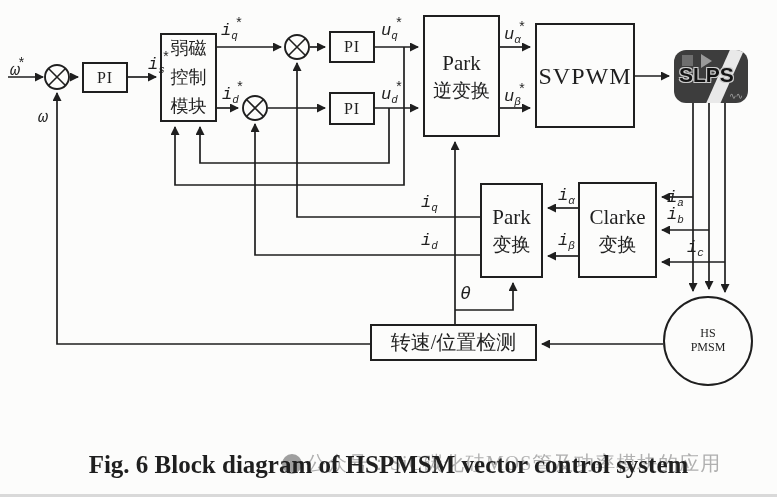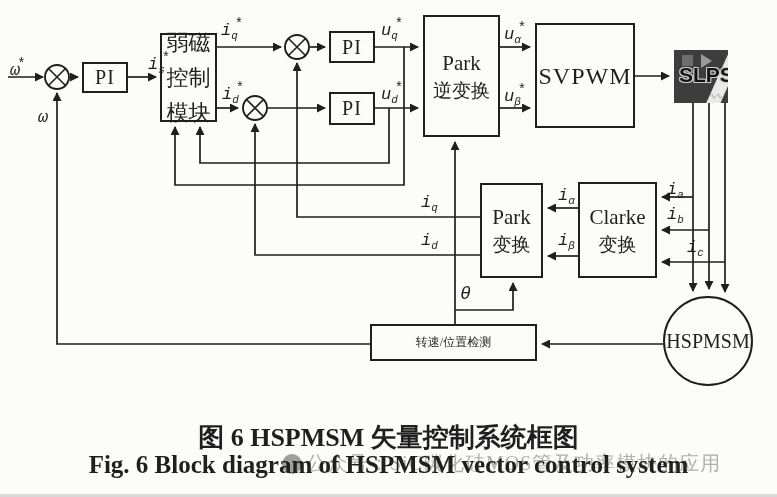--- a/index.html
+++ b/index.html
@@ -16,34 +16,34 @@
   }
   #wires{position:absolute;left:0;top:0;width:777px;height:497px;}
   #wires path.w{fill:none;stroke:var(--line);stroke-width:1.7px;}
   #wires .jcirc{fill:var(--paper);stroke:var(--line);stroke-width:1.9px;}
   #wires .jx{stroke:var(--line);stroke-width:1.6px;}
   .box{
     position:absolute;border:2px solid var(--line);background:var(--paper);
     display:flex;flex-direction:column;align-items:center;justify-content:center;
     text-align:center;box-sizing:border-box;line-height:1.25;
   }
-  .pi{font-size:20px;letter-spacing:1px;}
-  .fw{font-size:22px;line-height:1.6;}
+  .pi{font-size:16px;letter-spacing:1px;}
+  .fw{font-size:18px;line-height:1.6;}
   .parkinv .en,.park .en,.clarke .en{font-size:21px;}
   .parkinv .zh,.park .zh,.clarke .zh{font-size:19px;margin-top:3px;}
   .svpwm{font-size:24px;letter-spacing:1px;}
-  .speed{font-size:12px;}
+  .speed{font-size:20px;}
   .motor{
     position:absolute;border:2px solid var(--line);border-radius:50%;
-    background:var(--paper);display:flex;flex-direction:row;align-items:center;
-    justify-content:center;font-size:20px;line-height:1.15;box-sizing:border-box;
+    background:var(--paper);display:flex;flex-direction:column;align-items:center;
+    justify-content:center;font-size:12px;line-height:1.15;box-sizing:border-box;
   }
   .slps{
-    position:absolute;left:674px;top:50px;width:54px;height:53px;
-    background:var(--slps_bg);border-radius:0;overflow:hidden;
+    position:absolute;left:674px;top:50px;width:74px;height:53px;
+    background:var(--slps_bg);border-radius:12px;overflow:hidden;
   }
   .slps .stripe{
     position:absolute;left:44px;top:-14px;width:13px;height:84px;
     background:#e9e9e9;transform:rotate(24deg);
   }
   .slps .label{
     position:absolute;left:5px;top:13px;font-family:"Liberation Sans",sans-serif;
     font-weight:bold;font-size:21px;letter-spacing:0;color:#141414;
     text-shadow:-1px -1px 0 #cccccc,1px -1px 0 #cccccc,-1px 1px 0 #cccccc,1px 1px 0 #cccccc;
   }
@@ -203,30 +203,29 @@
 
   <span class="sig" style="left:10px;top:56px;"><i>ω</i><sub></sub><sup>*</sup></span>
   <span class="sig" style="left:38px;top:108px;"><i>ω</i></span>
   <span class="sig" style="left:148px;top:50px;"><i>i</i><sub>s</sub><sup>*</sup></span>
   <span class="sig" style="left:221px;top:16px;"><i>i</i><sub>q</sub><sup>*</sup></span>
   <span class="sig" style="left:222px;top:80px;"><i>i</i><sub>d</sub><sup>*</sup></span>
   <span class="sig" style="left:381px;top:16px;"><i>u</i><sub>q</sub><sup>*</sup></span>
   <span class="sig" style="left:381px;top:80px;"><i>u</i><sub>d</sub><sup>*</sup></span>
   <span class="sig" style="left:504px;top:20px;"><i>u</i><sub>α</sub><sup>*</sup></span>
   <span class="sig" style="left:504px;top:82px;"><i>u</i><sub>β</sub><sup>*</sup></span>
-  <span class="sig" style="left:667px;top:180px;"><i>i</i><sub>a</sub></span>
+  <span class="sig" style="left:667px;top:188px;"><i>i</i><sub>a</sub></span>
   <span class="sig" style="left:667px;top:205px;"><i>i</i><sub>b</sub></span>
   <span class="sig" style="left:667px;top:238px;margin-left:20px;"><i>i</i><sub>c</sub></span>
   <span class="sig" style="left:558px;top:186px;"><i>i</i><sub>α</sub></span>
   <span class="sig" style="left:558px;top:231px;"><i>i</i><sub>β</sub></span>
   <span class="sig" style="left:421px;top:193px;"><i>i</i><sub>q</sub></span>
   <span class="sig" style="left:421px;top:231px;text-align:right;"><i>i</i><sub>d</sub></span>
   <span class="sig" style="left:460px;top:284px;font-size:18px;"><i>θ</i></span>
 
   <div class="watermark">
     <span class="wm-icon"></span>
     <span>公众号：SiC碳化硅MOS管及功率模块的应用</span>
   </div>
-  <div class="caption-zh">图 6 HSPMSM 矢量控制系统框图</div>
   <div class="caption-en">Fig. 6 Block diagram of HSPMSM vector control system</div>
 
   <div class="bottom-strip"></div>
 </div>
 
 </body></html>

